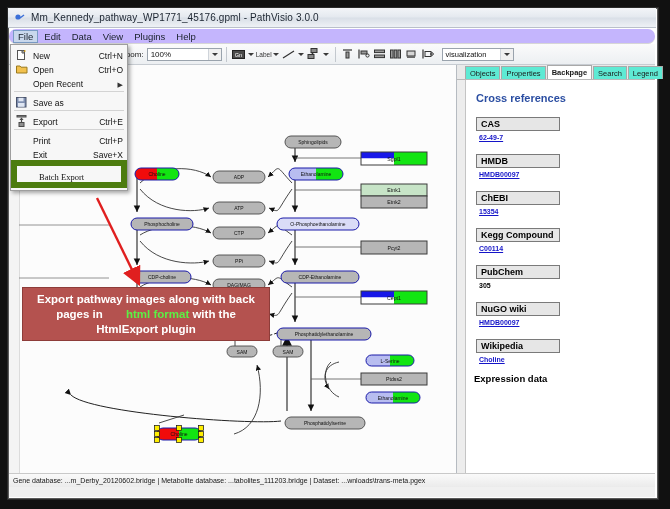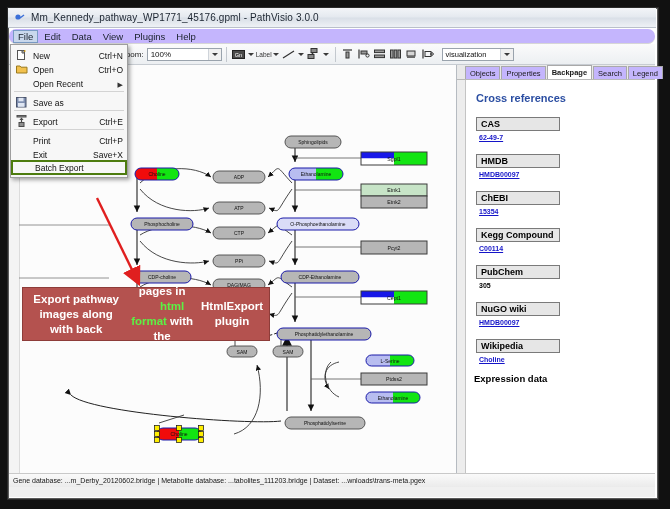--- a/index.html
+++ b/index.html
@@ -54,21 +54,21 @@
   
   .canvas-wrap{position:absolute;left:9px;top:65px;width:447px;height:408px;
     background:#fcfcfc;border-right:1px solid #b6bbc1;overflow:hidden;}
   .canvas-ruler{position:absolute;left:0;top:0;width:10px;height:408px;background:#f4f4f4;border-right:1px solid #dcdcdc;}
   svg.pathway{position:absolute;left:0;top:0;}
 
   
   .sidepanel{position:absolute;left:457px;top:65px;width:198px;height:408px;background:#f6f6f6;}
   .tabstrip{position:absolute;left:0;top:0;width:198px;height:15px;background:#e9e9e9;
     border-bottom:1px solid #b9b9b9;display:flex;align-items:flex-end;padding-left:8px;box-sizing:border-box;}
-  .ptab{font-size:7.5px;color:#1a1a1a;padding:1.5px 4px 1.5px 4px;background:#c4b5fd;
+  .ptab{font-size:7.5px;color:#1a1a1a;padding:1.5px 4px 1.5px 4px;background:#5eead4;
     border:1px solid #a9a9a9;border-bottom:none;margin-right:1px;white-space:nowrap;}
   .ptab.sel{background:#ffffff;font-weight:bold;padding-bottom:2.5px;}
   .panel-body{position:absolute;left:8px;top:15px;width:190px;height:393px;background:#fff;
     border-left:1px solid #c4c4c4;overflow:hidden;}
   .panel-scroll-l{position:absolute;left:0;top:15px;width:8px;height:393px;background:#ededed;border-right:1px solid #cfcfcf;}
   .xref-title{font-size:11px;font-weight:bold;color:#2b4ea2;margin:12px 0 0 10px;}
   .xref-block{margin:9px 0 0 10px;}
   .xref-head{display:inline-block;min-width:84px;background:#e6e6e6;border:1px solid #7a7a7a;
     font-size:9px;font-weight:bold;color:#000;padding:1px 4px;box-sizing:border-box;}
   .xref-val{font-size:7px;margin-top:3px;margin-left:3px;color:#1414c8;text-decoration:underline;font-weight:bold;}
@@ -87,26 +87,26 @@
     border:1px solid #9e9e9e;box-shadow:2px 2px 4px rgba(0,0,0,.35);z-index:40;
     padding:2px 0;box-sizing:border-box;}
   .fmenu-row{display:flex;align-items:flex-end;height:14px;padding:0 4px;box-sizing:border-box;}
   .fmenu-ico{width:13px;height:12px;flex:none;display:flex;align-items:center;justify-content:center;}
   .fmenu-lbl{font-size:8.5px;color:#111;flex:1;padding-left:5px;white-space:nowrap;}
   .fmenu-lbl.dim{color:#a6a6a6;}
   .fmenu-key{font-size:8.5px;color:#111;white-space:nowrap;}
   .fmenu-key.dim{color:#a6a6a6;}
   .fmenu-sub{font-size:7px;color:#333;}
   .fmenu-sep{height:1px;background:#d3d3d3;margin:2px 3px;}
-  .fmenu-row.hl{border:2px solid #4d7c0f;box-sizing:border-box;height:15px;}
+  .fmenu-row.hl{border:6px solid #4d7c0f;box-sizing:border-box;height:28px;font-family:Liberation Serif, serif;}
 
   
   .callout{position:absolute;left:22px;top:287px;width:248px;height:54px;
     background:#b4524f;border:1px solid #8d3c39;z-index:30;
-    display:flex;flex-direction:row;align-items:center;justify-content:center;
+    display:flex;flex-direction:column;align-items:center;justify-content:center;
     text-align:center;padding:2px 6px;box-sizing:border-box;}
   .callout-txt{font-size:11.5px;font-weight:bold;color:#ffffff;line-height:15px;}
   .hl-green{color:#5cf045;margin-left:20px;}
   .callout-arrow{position:absolute;z-index:29;}
 </style>
 </head>
 <body>
 
 <div id="root">
   <div class="frame-outer"></div>

